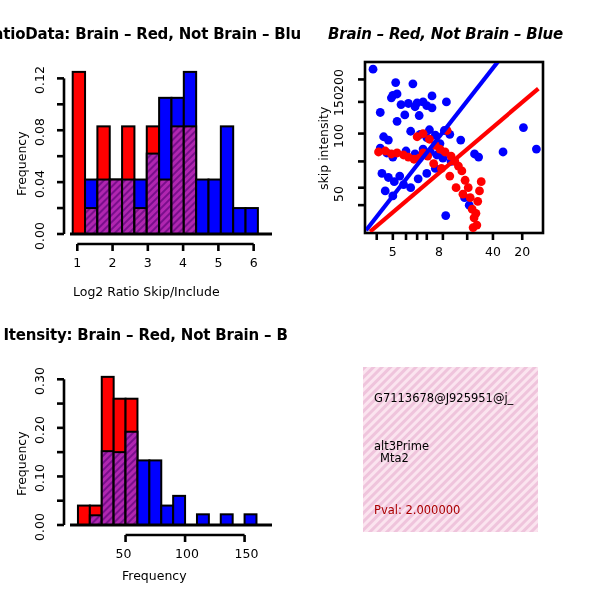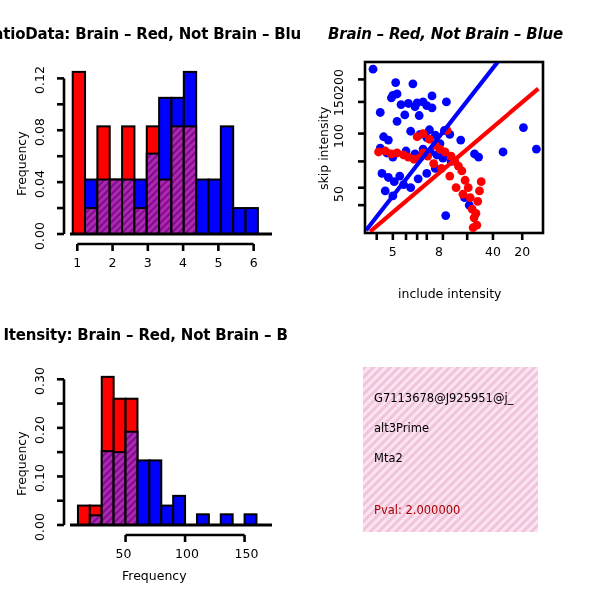--- a/index.html
+++ b/index.html
@@ -98,20 +98,21 @@
           <line x1="77.2909090909091" y1="244" x2="253.65454545454546" y2="244" stroke="#000" stroke-width="2.6"></line>
           <line x1="77.2909090909091" y1="244" x2="77.2909090909091" y2="251" stroke="#000" stroke-width="2.6"></line>
           <line x1="112.56363636363636" y1="244" x2="112.56363636363636" y2="251" stroke="#000" stroke-width="2.6"></line>
           <line x1="147.83636363636361" y1="244" x2="147.83636363636361" y2="251" stroke="#000" stroke-width="2.6"></line>
           <line x1="183.10909090909092" y1="244" x2="183.10909090909092" y2="251" stroke="#000" stroke-width="2.6"></line>
           <line x1="218.3818181818182" y1="244" x2="218.3818181818182" y2="251" stroke="#000" stroke-width="2.6"></line>
           <line x1="253.65454545454546" y1="244" x2="253.65454545454546" y2="251" stroke="#000" stroke-width="2.6"></line>
           <line x1="70" y1="234" x2="272" y2="234" stroke="#000" stroke-width="3"></line>
         </g>
       </svg>
+    <div class="axlab" id="p1-xlab" style="left:73px;top:284px;">Log2 Ratio Skip/Include</div>
     <div class="axlab vlab" id="p1-ylab" style="left:14px;top:196px;">Frequency</div>
   <div class="tick-lab" style="left: 73.2909px; top: 255px;">1</div>
       <div class="tick-lab" style="left: 108.564px; top: 255px;">2</div>
       <div class="tick-lab" style="left: 143.836px; top: 255px;">3</div>
       <div class="tick-lab" style="left: 179.109px; top: 255px;">4</div>
       <div class="tick-lab" style="left: 214.382px; top: 255px;">5</div>
       <div class="tick-lab" style="left: 249.655px; top: 255px;">6</div>
       <div class="tick-lab vtick" style="left: 32px; top: 250px;">0.00</div>
       <div class="tick-lab vtick" style="left: 32px; top: 198.125px;">0.04</div>
       <div class="tick-lab vtick" style="left: 32px; top: 146.25px;">0.08</div>
@@ -240,21 +241,20 @@
           <line x1="192.9492934115807" y1="233" x2="192.9492934115807" y2="240" stroke="#000" stroke-width="2.6"></line>
           <line x1="222.22707990040328" y1="233" x2="222.22707990040328" y2="240" stroke="#000" stroke-width="2.6"></line>
           <line x1="65" y1="205.1405792398886" x2="58" y2="205.1405792398886" stroke="#000" stroke-width="2.6"></line>
           <line x1="65" y1="187.71112367646128" x2="58" y2="187.71112367646128" stroke="#000" stroke-width="2.6"></line>
           <line x1="65" y1="161.42971038005567" x2="58" y2="161.42971038005567" stroke="#000" stroke-width="2.6"></line>
           <line x1="65" y1="133.5702896199443" x2="58" y2="133.5702896199443" stroke="#000" stroke-width="2.6"></line>
           <line x1="65" y1="101.89993193911496" x2="58" y2="101.89993193911496" stroke="#000" stroke-width="2.6"></line>
           <line x1="65" y1="79.4294555634273" x2="58" y2="79.4294555634273" stroke="#000" stroke-width="2.6"></line>
         </g>
       </svg>
-    <div class="axlab" id="p2-xlab" style="left:98px;top:286px;">include intensity</div>
     <div class="axlab vlab" id="p2-ylab" style="left:16px;top:190px;">skip intensity</div>
   <div class="tick-lab" style="left: 88.8479px; top: 244px;">5</div>
       <div class="tick-lab" style="left: 134.899px; top: 244px;">8</div>
       <div class="tick-lab" style="left: 184.949px; top: 244px;">40</div>
       <div class="tick-lab" style="left: 214.227px; top: 244px;">20</div>
       <div class="tick-lab vtick" style="left: 31px; top: 201.711px;">50</div>
       <div class="tick-lab vtick" style="left: 31px; top: 147.57px;">100</div>
       <div class="tick-lab vtick" style="left: 31px; top: 115.9px;">150</div>
       <div class="tick-lab vtick" style="left: 31px; top: 93.4295px;">200</div>
     </div>
@@ -343,19 +343,19 @@
       <svg width="175" height="165">
         <defs>
           <pattern id="pinkhatch" width="6" height="6" patternUnits="userSpaceOnUse" patternTransform="rotate(45)">
             <rect width="6" height="6" fill="#FBE4EF"></rect>
             <rect width="3" height="6" fill="#EFC4DC"></rect>
           </pattern>
         </defs>
         <rect x="0" y="0" width="175" height="165" fill="url(#pinkhatch)"></rect>
       </svg>
       <div class="infotxt" style="left:11px;top:24px;">G7113678@J925951@j_</div>
-      <div class="infotxt" style="left:11px;top:54px;">alt3Prime</div>
-      <div class="infotxt" style="left:11px;top:84px;">Mta2</div>
+      <div class="infotxt" style="left:11px;top:72px;">alt3Prime</div>
+      <div class="infotxt" style="left:17px;top:84px;">Mta2</div>
       <div class="infotxt pv" style="left:11px;top:136px;">Pval: 2.000000</div>
     </div>
   </div>
 
 </div>
 
 </body></html>

